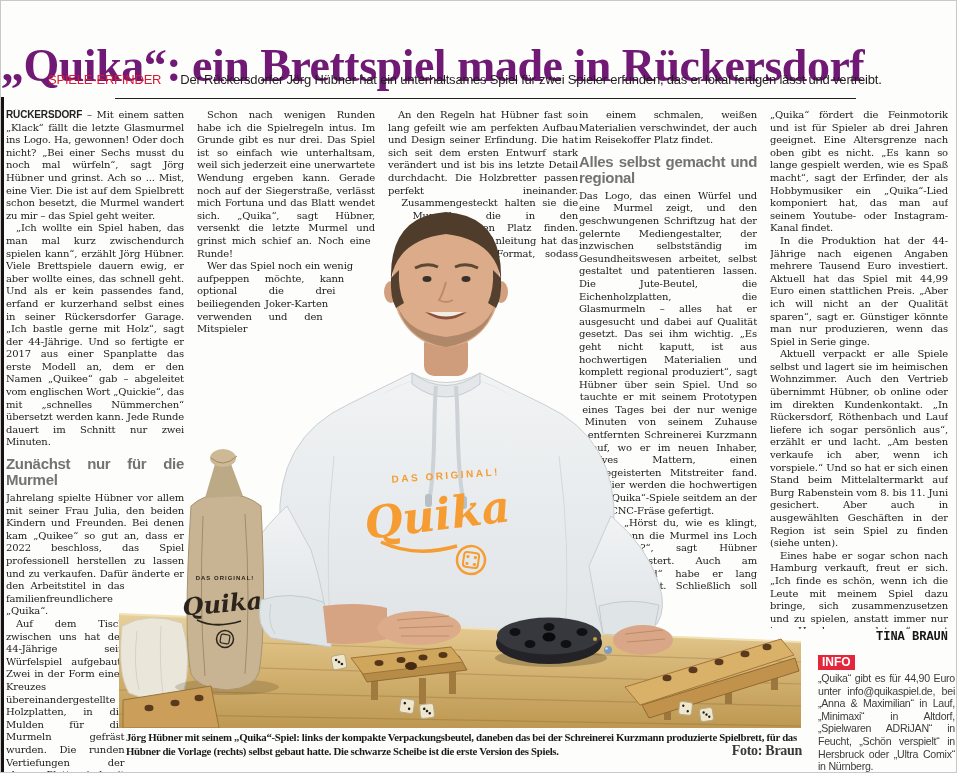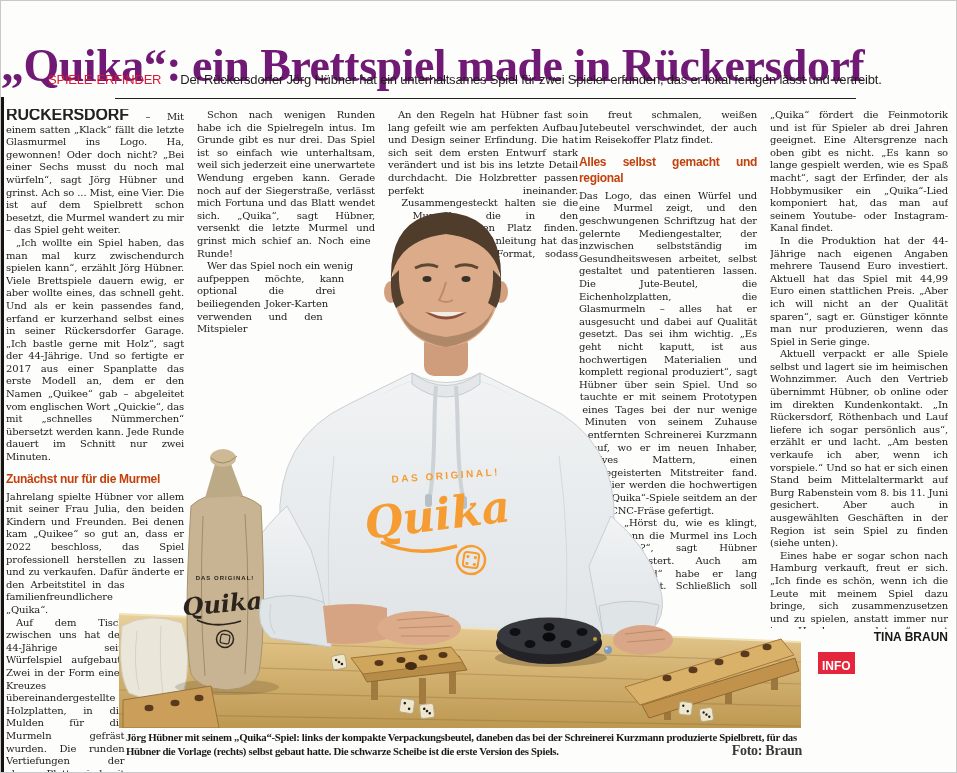--- a/index.html
+++ b/index.html
@@ -15,48 +15,48 @@
     font-size:13px;letter-spacing:-0.2px;color:#1f1e1c;white-space:nowrap;}
   .kicker-label{color:#d81a32;font-weight:400;margin-right:19px;}
   .kicker-rule{position:absolute;left:114px;right:100px;top:97px;height:1px;background:#23211e;}
 
   
   .col{position:absolute;top:108px;width:178px;overflow:hidden;
     font-family:"DejaVu Serif",serif;font-size:10px;line-height:12.6px;letter-spacing:-0.15px;
     text-align:justify;color:#242220;hyphens:auto;-webkit-hyphens:auto;}
   .col p{margin:0;text-indent:10px;}
   .col p.first{text-indent:0;}
-  .col h2{font-family:"Liberation Sans",sans-serif;font-size:12px;line-height:16px;
-    letter-spacing:-0.3px;margin:7px 0 4px;color:#c2410c;}
-  .dateline{font-family:"Liberation Sans",sans-serif;font-weight:700;font-size:16px;}
+  .col h2{font-family:"Liberation Sans",sans-serif;font-size:15px;line-height:16px;
+    letter-spacing:-0.3px;margin:7px 0 4px;color:#737373;}
+  .dateline{font-family:"Liberation Sans",sans-serif;font-weight:700;font-size:10px;}
   #col1{left:5px;height:665px;}
   #col2{left:196px;height:315px;}
   #col3{left:387px;width:190px;height:262px;}
   #col4{left:578px;height:484px;}
   #col5{left:769px;height:520px;}
   
   .sp{pointer-events:none;}
   .sp1{float:right;width:62px;height:665px;
        shape-outside:polygon(4% 72%,100% 72%,100% 100%,4% 100%);}
   .sp2r{float:right;width:85px;height:315px;
        shape-outside:polygon(100% 42%,48% 62%,12% 84%,0 100%,100% 100%);}
   .sp2l{float:left;width:58px;height:315px;
        shape-outside:polygon(0 84%,30% 88%,100% 100%,0 100%);}
   .sp3{float:left;width:150px;height:262px;
        shape-outside:polygon(0 36%,5% 36%,30% 52%,55% 66%,75% 80%,90% 92%,100% 100%,0 100%);}
   .sp4{float:left;width:42px;height:484px;
        shape-outside:polygon(0 60%,18% 68%,60% 80%,100% 92%,100% 100%,0 100%);}
 
   .byline{position:absolute;left:769px;top:629px;width:178px;text-align:right;
-    font-family:Liberation Sans, sans-serif;font-weight:700;font-size:12px;color:#161614;z-index:6;}
+    font-family:Liberation Mono, monospace;font-weight:700;font-size:12px;color:#161614;z-index:6;}
 
   .infobox{position:absolute;left:817px;top:651px;width:137px;z-index:6;
     font-family:"Liberation Sans",sans-serif;}
   .info-tag{display:inline-block;background:#e4263d;color:#fff;font-weight:700;
-    font-size:12px;line-height:14px;padding:7px 4px 1px;}
+    font-size:12px;line-height:14px;padding:0 4px 1px;}
   .info-text{margin-top:2px;font-size:10.6px;line-height:12.6px;letter-spacing:-0.25px;
     color:#3d3c3a;text-align:justify;}
 
   
   .photo{position:absolute;left:118px;top:205px;width:682px;height:522px;z-index:4;}
   .caption{position:absolute;left:125px;top:730px;width:676px;z-index:5;
     font-family:Liberation Serif, serif;font-weight:700;font-size:10.8px;line-height:13.5px;
     letter-spacing:-0.3px;color:#1b1a18;}
   .credit{position:absolute;right:0;bottom:1px;font-size:14px;color:#3a3936;font-weight:700;}
 </style>
@@ -88,36 +88,37 @@
     <p>Wer das Spiel noch ein wenig aufpeppen möchte, kann optional die drei beiliegenden Joker-Karten verwenden und den Mitspieler</p>
   </div>
 
   <div class="col" id="col3">
     <div class="sp sp3"></div>
     <p>An den Regeln hat Hübner fast so lang gefeilt wie am perfekten Aufbau und Design seiner Erfindung. Die hat sich seit dem ersten Entwurf stark verändert und ist bis ins letzte Detail durchdacht. Die Holzbretter passen perfekt ineinander. Zusammengesteckt halten sie die Murmeln, die in den Aussparungen Platz finden. Sogar die Anleitung hat das richtige Format, sodass alles</p>
   </div>
 
   <div class="col" id="col4">
     <div class="sp sp4"></div>
-    <p class="first">in freut schmalen, weißen Jutebeutel verschwindet, der auch im Reisekoffer Platz findet.</p>
+    <p class="first">in einem schmalen, weißen Materialien verschwindet, der auch im Reisekoffer Platz findet.</p>
     <h2>Alles selbst gemacht und regional</h2>
     <p class="first">Das Logo, das einen Würfel und eine Murmel zeigt, und den geschwungenen Schriftzug hat der gelernte Mediengestalter, der inzwischen selbstständig im Gesundheitswesen arbeitet, selbst gestaltet und patentieren lassen. Die Jute-Beutel, die Eichenholzplatten, die Glasmurmeln – alles hat er ausgesucht und dabei auf Qualität gesetzt. Das sei ihm wichtig. „Es geht nicht kaputt, ist aus hochwertigen Materialien und komplett regional produziert“, sagt Hübner über sein Spiel. Und so tauchte er mit seinem Prototypen eines Tages bei der nur wenige Minuten von seinem Zuhause entfernten Schreinerei Kurzmann auf, wo er im neuen Inhaber, Yves Mattern, einen begeisterten Mitstreiter fand. Hier werden die hochwertigen „Quika“-Spiele seitdem an der CNC-Fräse gefertigt.</p>
     <p>„Hörst du, wie es klingt, wenn die Murmel ins Loch fällt?“, sagt Hübner begeistert. Auch am „Sound“ habe er lang getüftelt. Schließlich soll alles passen, wenn der Spieler seine Murmeln im Loch versenkt.</p>
   </div>
 
   <div class="col" id="col5">
     <p class="first">„Quika“ fördert die Feinmotorik und ist für Spieler ab drei Jahren geeignet. Eine Altersgrenze nach oben gibt es nicht. „Es kann so lange gespielt werden, wie es Spaß macht“, sagt der Erfinder, der als Hobbymusiker ein „Quika“-Lied komponiert hat, das man auf seinem Youtube- oder Instagram-Kanal findet.</p>
     <p>In die Produktion hat der 44-Jährige nach eigenen Angaben mehrere Tausend Euro investiert. Aktuell hat das Spiel mit 44,99 Euro einen stattlichen Preis. „Aber ich will nicht an der Qualität sparen“, sagt er. Günstiger könnte man nur produzieren, wenn das Spiel in Serie ginge.</p>
     <p>Aktuell verpackt er alle Spiele selbst und lagert sie im heimischen Wohnzimmer. Auch den Vertrieb übernimmt Hübner, ob online oder im direkten Kundenkontakt. „In Rückersdorf, Röthenbach und Lauf liefere ich sogar persönlich aus“, erzählt er und lacht. „Am besten verkaufe ich aber, wenn ich vorspiele.“ Und so hat er sich einen Stand beim Mittelaltermarkt auf Burg Rabenstein vom 8. bis 11. Juni gesichert. Aber auch in ausgewählten Geschäften in der Region ist sein Spiel zu finden (siehe unten).</p>
     <p>Eines habe er sogar schon nach Hamburg verkauft, freut er sich. „Ich finde es schön, wenn ich die Leute mit meinem Spiel dazu bringe, sich zusammenzusetzen und zu spielen, anstatt immer nur ins Handy zu glotzen“, sagt Hübner. Eine Idee für ein weiteres Spiel hat er bereits.</p>
   </div>
   <div class="byline">TINA BRAUN</div>
 
   <div class="infobox">
     <span class="info-tag">INFO</span>
+    <div class="info-text">„Quika“ gibt es für 44,90 Euro unter info@quikaspiel.de, bei „Anna &amp; Maximilian“ in Lauf, „Minimaxi“ in Altdorf, „Spielwaren ADRiJAN“ in Feucht, „Schön verspielt“ in Hersbruck oder „Ultra Comix“ in Nürnberg.</div>
   </div>
 
   <svg class="photo" viewBox="0 0 682 522" aria-hidden="true">
     <defs>
       <linearGradient id="wood" x1="0" y1="0" x2="0" y2="1">
         <stop offset="0" stop-color="#e8d09b"></stop>
         <stop offset="0.3" stop-color="#dcbd7f"></stop>
         <stop offset="1" stop-color="#bd9852"></stop>
       </linearGradient>
       <linearGradient id="hoodie" x1="0" y1="0" x2="0" y2="1">

